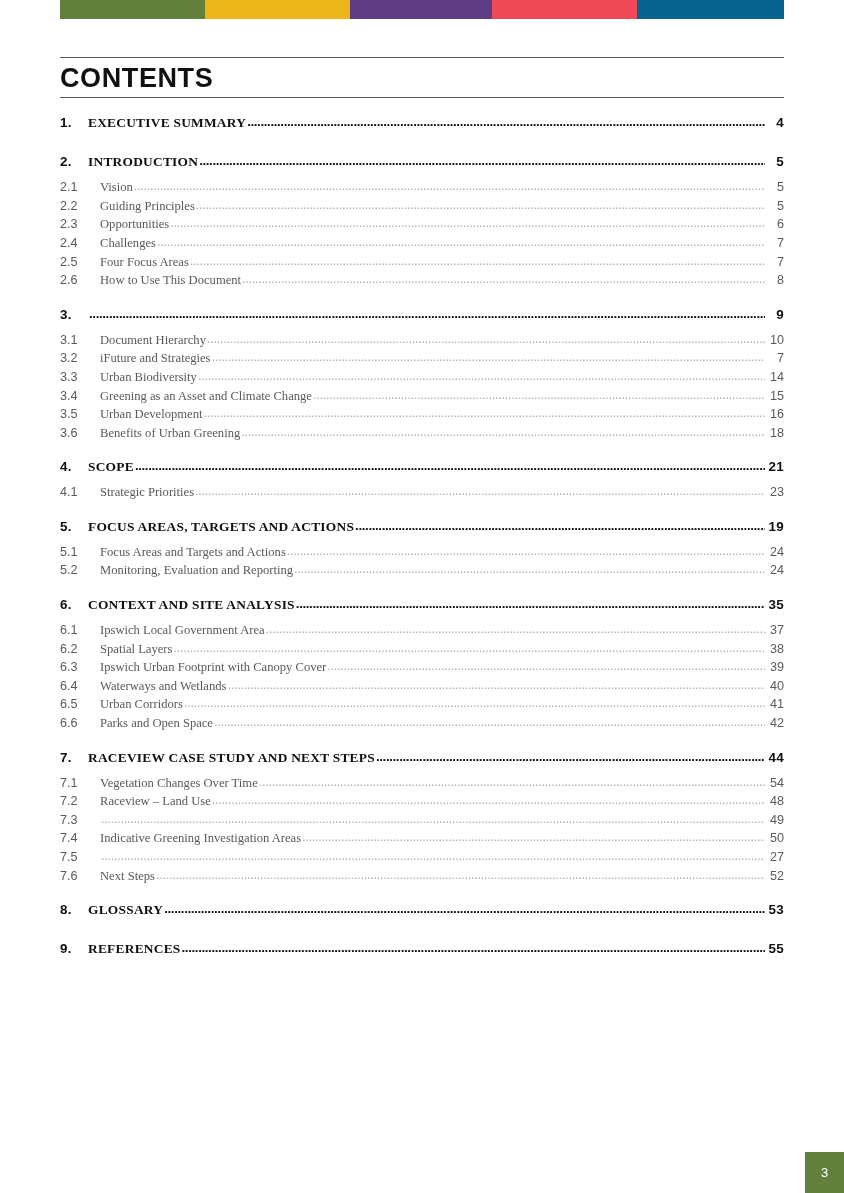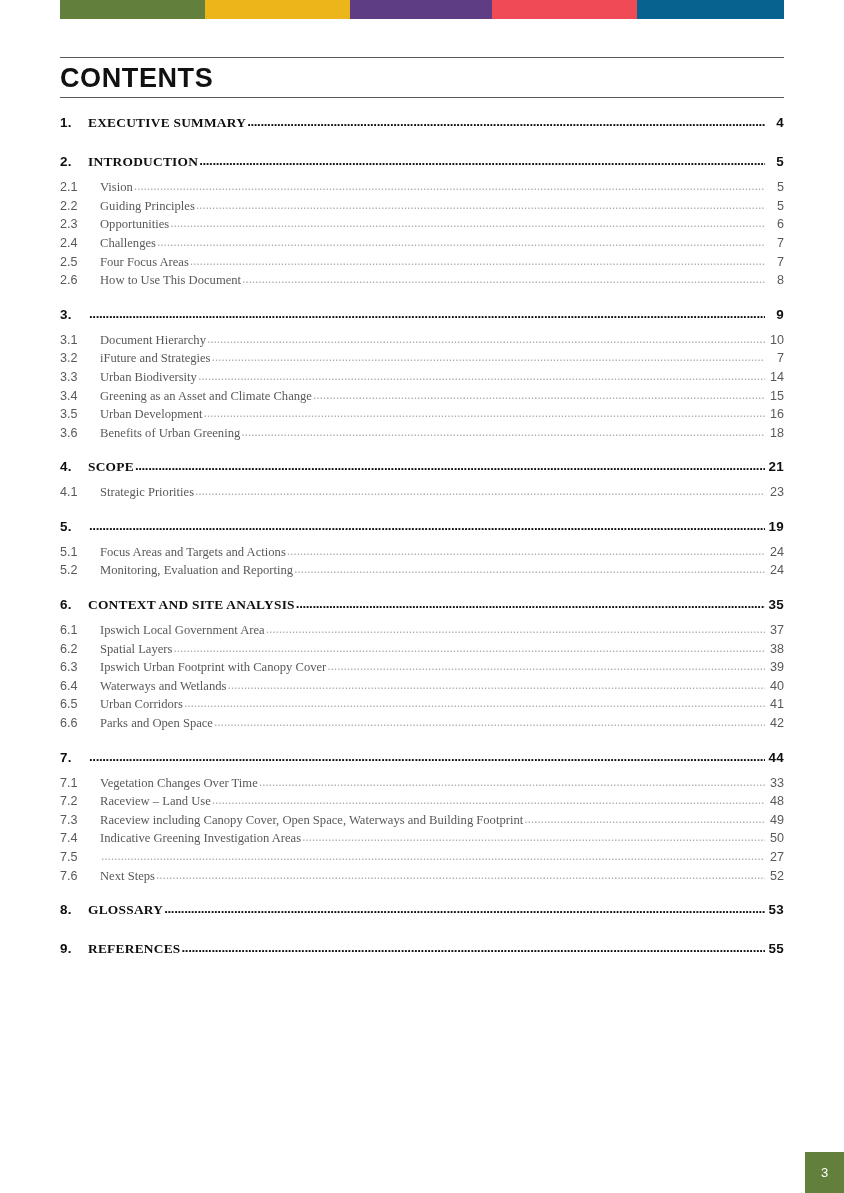--- a/index.html
+++ b/index.html
@@ -261,20 +261,21 @@
             <span class="num">4.1</span>
             <span class="label">Strategic Priorities</span>
             <span class="leader">...........................................................................................................................................................................................................................................................................................</span>
             <span class="page">23</span>
           </div>
         </div>
       </div>
       <div class="group">
         <div class="row major">
           <span class="num">5.</span>
+          <span class="label">FOCUS AREAS, TARGETS AND ACTIONS</span>
           <span class="leader">...........................................................................................................................................................................................................................................................................................</span>
           <span class="page">19</span>
         </div>
         <div class="subs">
           <div class="row sub">
             <span class="num">5.1</span>
             <span class="label">Focus Areas and Targets and Actions</span>
             <span class="leader">...........................................................................................................................................................................................................................................................................................</span>
             <span class="page">24</span>
           </div>
@@ -328,39 +329,39 @@
             <span class="num">6.6</span>
             <span class="label">Parks and Open Space</span>
             <span class="leader">...........................................................................................................................................................................................................................................................................................</span>
             <span class="page">42</span>
           </div>
         </div>
       </div>
       <div class="group">
         <div class="row major">
           <span class="num">7.</span>
+          <span class="label">RACEVIEW CASE STUDY AND NEXT STEPS</span>
           <span class="leader">...........................................................................................................................................................................................................................................................................................</span>
           <span class="page">44</span>
         </div>
         <div class="subs">
           <div class="row sub">
             <span class="num">7.1</span>
             <span class="label">Vegetation Changes Over Time</span>
             <span class="leader">...........................................................................................................................................................................................................................................................................................</span>
-            <span class="page">33</span>
+            <span class="page">54</span>
           </div>
           <div class="row sub">
             <span class="num">7.2</span>
             <span class="label">Raceview – Land Use</span>
             <span class="leader">...........................................................................................................................................................................................................................................................................................</span>
             <span class="page">48</span>
           </div>
           <div class="row sub">
             <span class="num">7.3</span>
-            <span class="label">Raceview including Canopy Cover, Open Space, Waterways and Building Footprint</span>
             <span class="leader">...........................................................................................................................................................................................................................................................................................</span>
             <span class="page">49</span>
           </div>
           <div class="row sub">
             <span class="num">7.4</span>
             <span class="label">Indicative Greening Investigation Areas</span>
             <span class="leader">...........................................................................................................................................................................................................................................................................................</span>
             <span class="page">50</span>
           </div>
           <div class="row sub">

